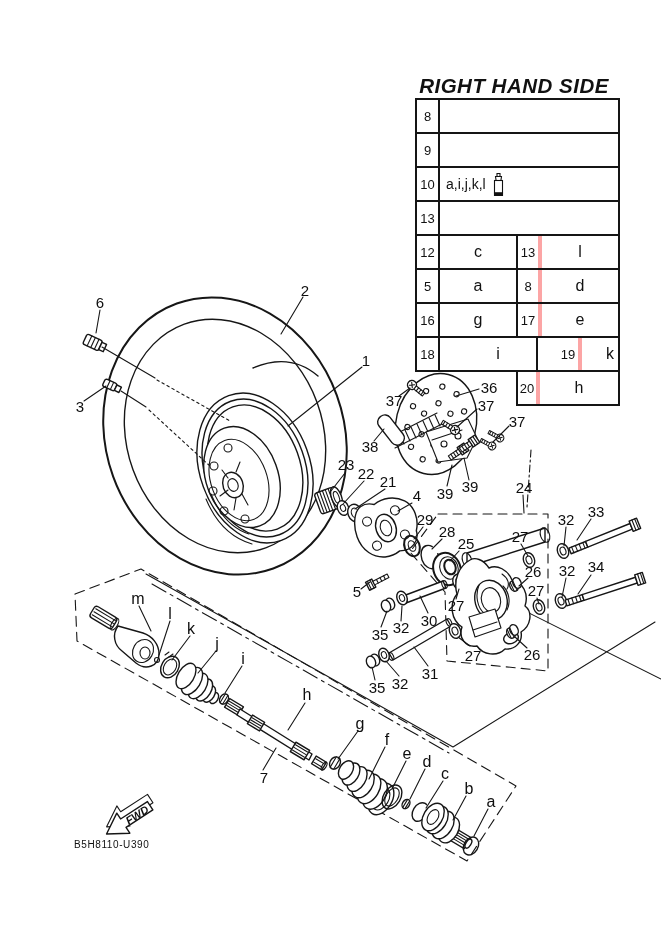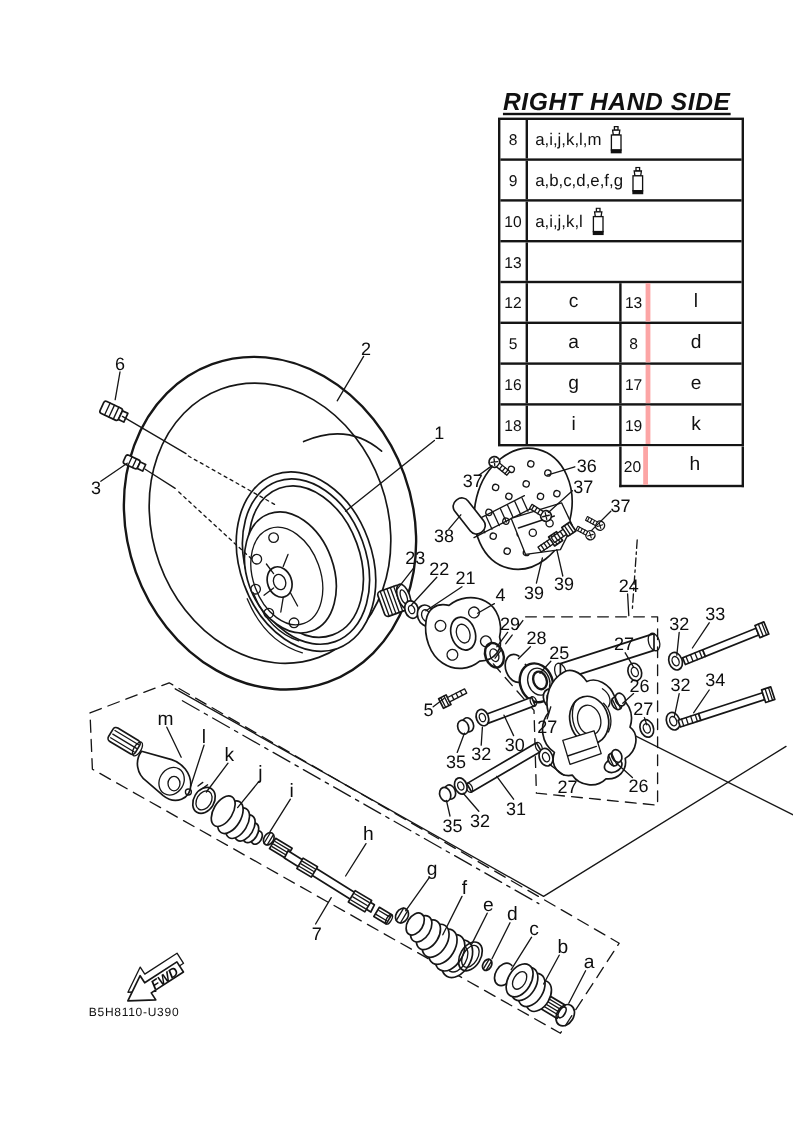--- a/index.html
+++ b/index.html
@@ -8,25 +8,25 @@
   svg.art{position:absolute;left:0;top:0;}
   
   .ln{fill:none;stroke:#161616;stroke-width:1.4;stroke-linecap:round;stroke-linejoin:round;}
   .lnw{fill:#ffffff;stroke:#161616;stroke-width:1.4;stroke-linejoin:round;}
   .thin{stroke-width:1.1;}
   .thick{stroke-width:2;}
   .co{font:15px "Liberation Sans",sans-serif;fill:#0e0e0e;text-anchor:middle;}
   .lt{font:16px "Liberation Sans",sans-serif;fill:#0e0e0e;text-anchor:middle;}
   
   .dtitle{position:absolute;left:406px;top:74px;width:216px;text-align:center;
-          font-size:20.5px;font-weight:bold;font-style:italic;letter-spacing:.5px;white-space:nowrap;text-decoration:underline;}
+          font-size:20.5px;font-weight:bold;font-style:italic;letter-spacing:.5px;white-space:nowrap;}
   
   .ptable{position:absolute;left:415px;top:98px;width:205px;border:2px solid #151515;box-sizing:border-box;background:#fff;}
   .trow{display:flex;height:32px;border-bottom:2px solid #151515;align-items:stretch;}
-  .trow:last-child{border-bottom:none;}
+  .trow:last-child{border-bottom:none;gap:20px;}
   .cell{display:flex;align-items:center;justify-content:center;box-sizing:border-box;}
   .cnum{width:23px;border-right:2px solid #151515;font-size:13px;}
   .cmerged{flex:1;justify-content:flex-start;padding-left:6px;font-size:14px;gap:5px;}
   .cv2{width:78px;border-right:2px solid #151515;font-size:16px;}
   .cn3{width:24px;border-right:4px solid #fca5a5;font-size:13px;}
   .cv4{flex:1;font-size:16px;}
   .trow20{position:absolute;left:516px;top:372px;width:104px;height:34px;display:flex;
           border:2px solid #151515;border-top:none;box-sizing:border-box;background:#fff;}
   .trow20 .cn3{width:22px;}
   .trow20 .cv4{flex:1;}
@@ -401,45 +401,23 @@
     <text class="lt" x="469" y="794">b</text>
     <text class="lt" x="491" y="807">a</text>
   </g>
 </svg>
 
   <div class="dtitle">RIGHT HAND SIDE</div>
 
   <div class="ptable">
     <div class="trow">
       <div class="cell cnum">8</div>
-      <div class="cell cmerged">
-        <span>a,i,j,k,l,m</span>
-        <svg width="15" height="23" viewBox="0 0 15 23">
-            <g stroke="#111" fill="#fff" stroke-width="1.1">
-              <rect x="6" y="0.5" width="3" height="3"></rect>
-              <path d="M4.5,3.5 h6 l-0.6,4 h-4.8 Z"></path>
-              <rect x="3.5" y="7.5" width="8" height="12.5"></rect>
-              <rect x="3.5" y="20" width="8" height="2.5" fill="#111"></rect>
-            </g>
-          </svg>
-      </div>
     </div>
     <div class="trow">
       <div class="cell cnum">9</div>
-      <div class="cell cmerged">
-        <span>a,b,c,d,e,f,g</span>
-        <svg width="15" height="23" viewBox="0 0 15 23">
-            <g stroke="#111" fill="#fff" stroke-width="1.1">
-              <rect x="6" y="0.5" width="3" height="3"></rect>
-              <path d="M4.5,3.5 h6 l-0.6,4 h-4.8 Z"></path>
-              <rect x="3.5" y="7.5" width="8" height="12.5"></rect>
-              <rect x="3.5" y="20" width="8" height="2.5" fill="#111"></rect>
-            </g>
-          </svg>
-      </div>
     </div>
     <div class="trow">
       <div class="cell cnum">10</div>
       <div class="cell cmerged">
         <span>a,i,j,k,l</span>
         <svg width="15" height="23" viewBox="0 0 15 23">
             <g stroke="#111" fill="#fff" stroke-width="1.1">
               <rect x="6" y="0.5" width="3" height="3"></rect>
               <path d="M4.5,3.5 h6 l-0.6,4 h-4.8 Z"></path>
               <rect x="3.5" y="7.5" width="8" height="12.5"></rect>

